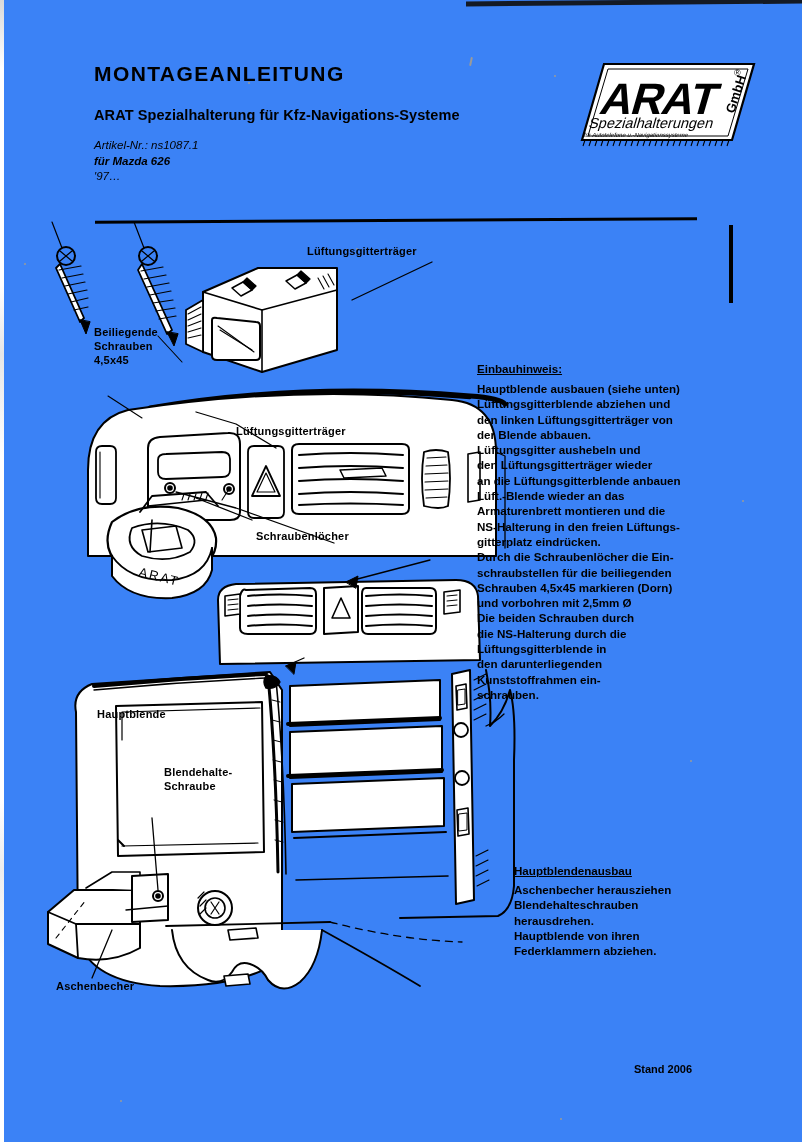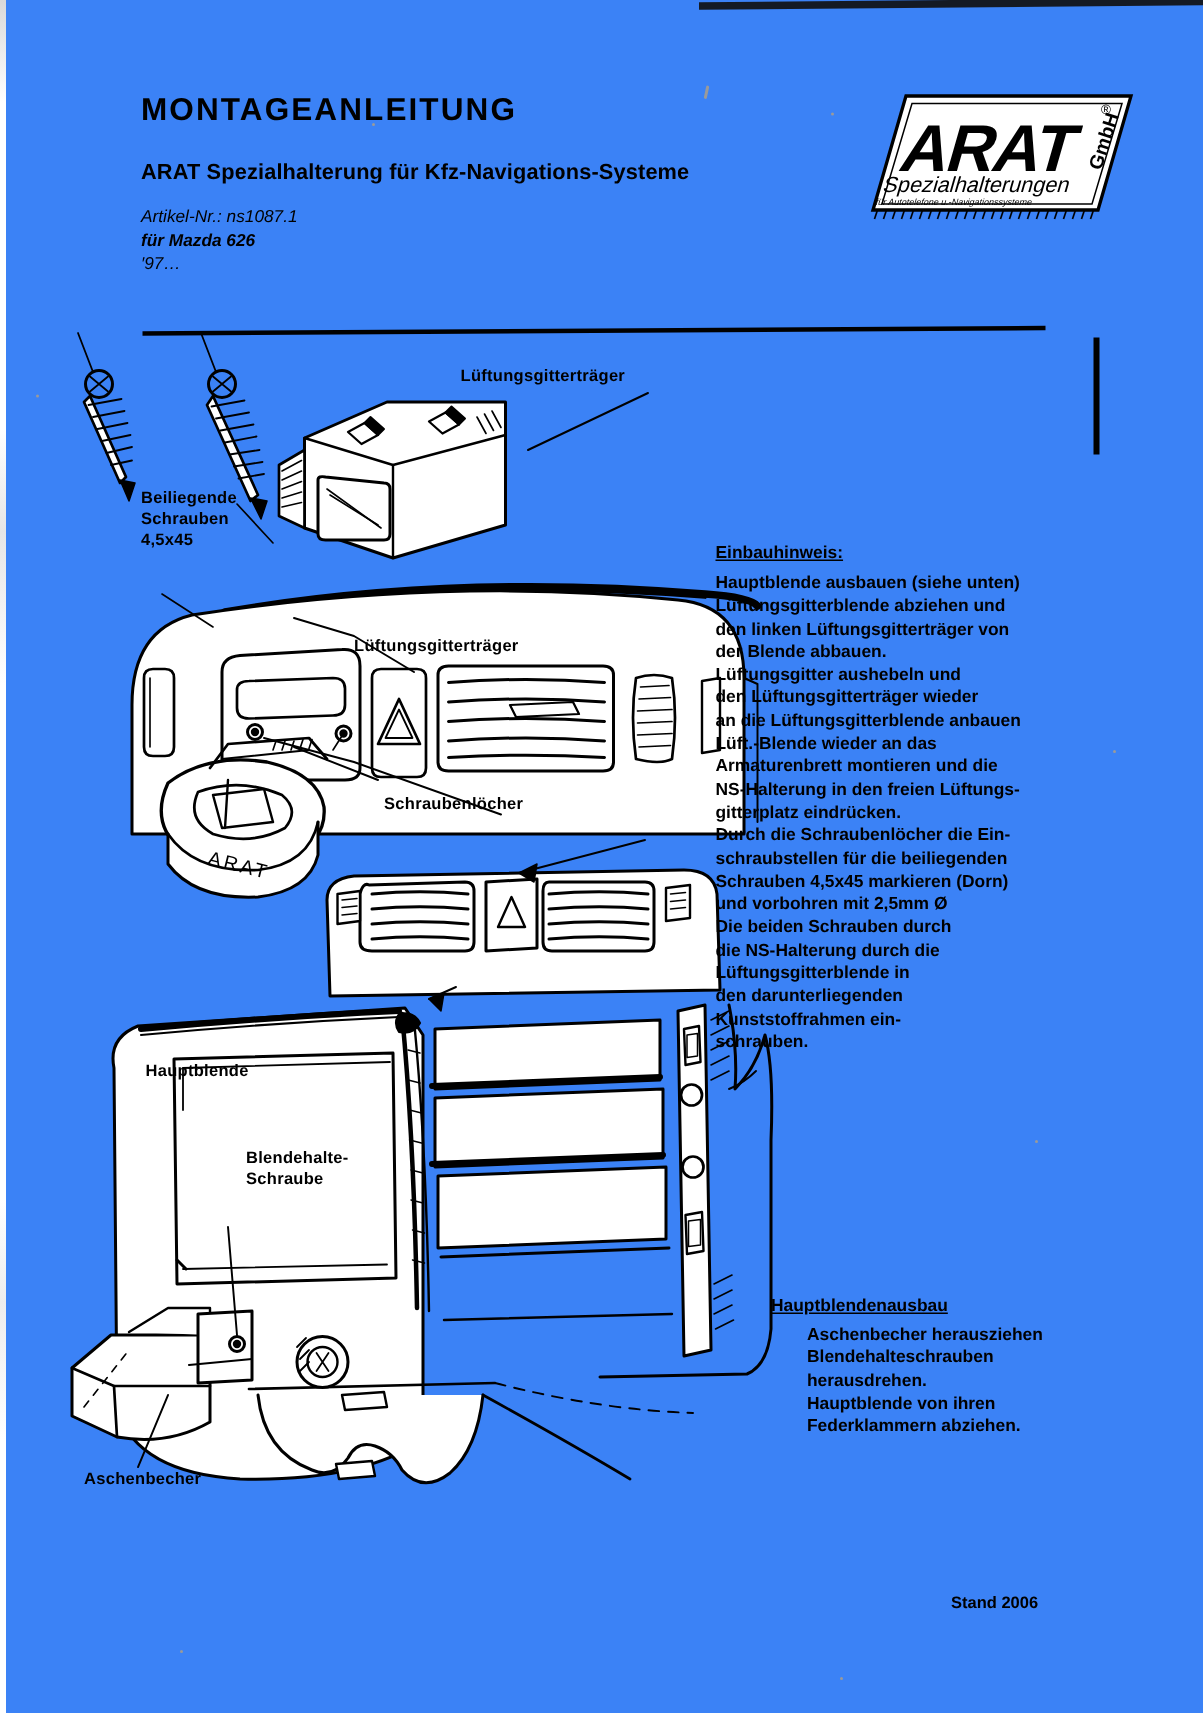--- a/index.html
+++ b/index.html
@@ -508,21 +508,21 @@
 Schrauben 4,5x45 markieren (Dorn)
 und vorbohren mit 2,5mm Ø
 Die beiden Schrauben durch
 die NS-Halterung durch die
 Lüftungsgitterblende in
 den darunterliegenden
 Kunststoffrahmen ein-
 schrauben.</div>
 
   <div class="instr-head" style="left:514px; top:864px;">Hauptblendenausbau</div>
-  <div class="instr" style="left:514px; top:882px; width:230px;margin-left:24px;">Aschenbecher herausziehen
+  <div class="instr" style="left:514px; top:882px; width:230px;">Aschenbecher herausziehen
 Blendehalteschrauben
 herausdrehen.
 Hauptblende von ihren
 Federklammern abziehen.</div>
 
   <div class="footer">Stand 2006</div>
 
 </div>
 
 </body></html>

